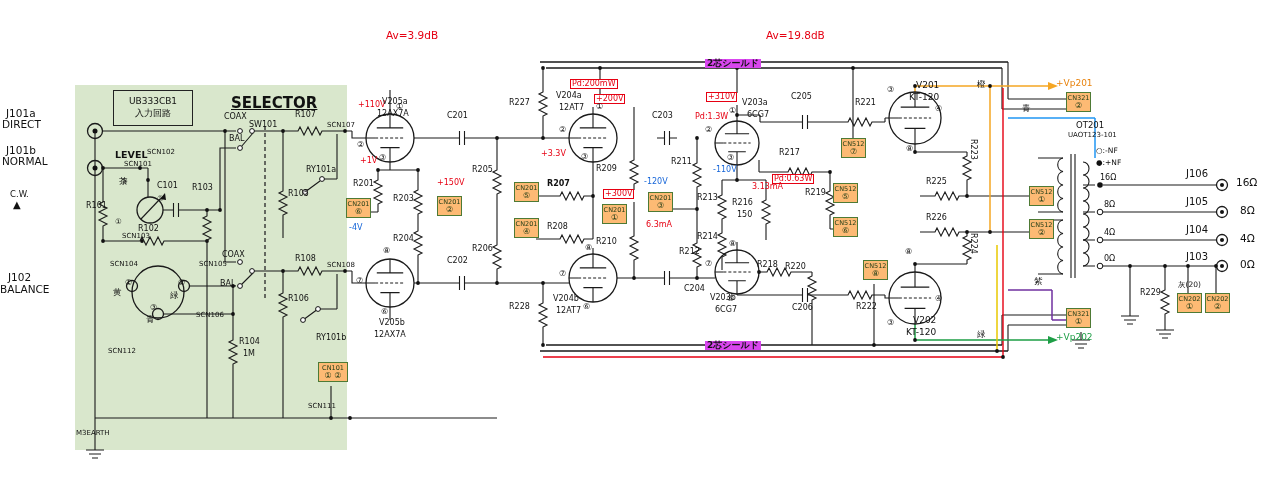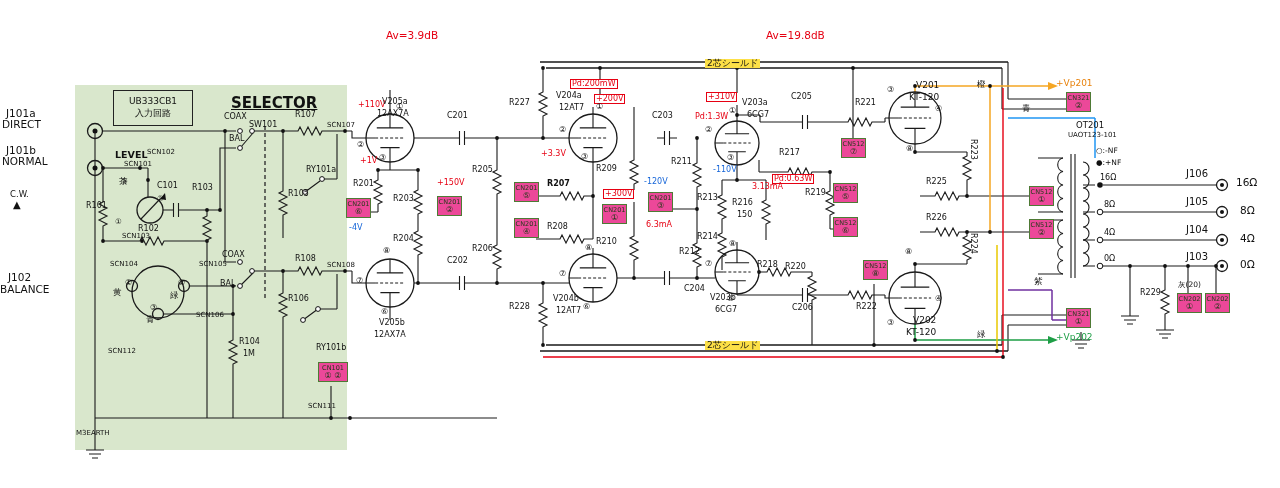--- a/index.html
+++ b/index.html
@@ -4,22 +4,22 @@
 <title>Schematic</title>
 <style>
   html,body{margin:0;padding:0;background:#fff;}
   #page{position:relative;width:1280px;height:488px;background:#ffffff;overflow:hidden;
         font-family:"DejaVu Sans","Liberation Sans",sans-serif;}
   #green-region{position:absolute;left:75px;top:85px;width:272px;height:365px;background:#d9e7cc;}
   #schem-svg{position:absolute;left:0;top:0;z-index:2;}
   #overlay{position:absolute;left:0;top:0;width:1280px;height:488px;z-index:4;pointer-events:none;}
   .lbl{position:absolute;font-size:8px;line-height:1.05;color:#111;white-space:pre;}
   .lbl.boxed{border:1px solid currentColor;padding:0 1px;background:#fff;}
-  .lbl.bgw{background:#fde047;padding:0 2px;}
-  .cnbox{position:absolute;background:#ec4899;border:1px solid #4e7a35;color:#1c3a14;
+  .lbl.bgw{background:#d946ef;padding:0 2px;font-weight:bold;}
+  .cnbox{position:absolute;background:#fdba74;border:1px solid #4e7a35;color:#1c3a14;
          font-size:6.5px;text-align:center;line-height:1.3;padding:1px 0;z-index:5;}
   .cnbox .num{font-size:8px;line-height:1;}
   #input-block{position:absolute;left:113px;top:90px;width:78px;height:34px;border:1.4px solid #222;
          z-index:3;display:flex;flex-direction:column;align-items:center;justify-content:center;
          font-size:9px;color:#111;line-height:1.3;}
   .wire{fill:none;stroke:#1a1a1a;stroke-width:1.1;}
   .rail{fill:none;stroke:#1a1a1a;stroke-width:1.3;}
   .res,.cap{fill:none;stroke:#1a1a1a;stroke-width:1.1;}
   .tube{fill:none;stroke:#1a1a1a;stroke-width:1.3;}
   .elec{fill:none;stroke:#1a1a1a;stroke-width:1.1;}
@@ -354,21 +354,21 @@
       <span class="lbl" style="left: 86px; top: 202px;">R101</span>
       <span class="lbl" style="left: 138px; top: 225px;">R102</span>
       <span class="lbl" style="left: 192px; top: 184px;">R103</span>
       <span class="lbl" style="left: 239px; top: 338px;">R104</span>
       <span class="lbl" style="left: 243px; top: 350px;">1M</span>
       <span class="lbl" style="left: 288px; top: 190px;">R105</span>
       <span class="lbl" style="left: 288px; top: 295px;">R106</span>
       <span class="lbl" style="left: 295px; top: 111px;">R107</span>
       <span class="lbl" style="left: 295px; top: 255px;">R108</span>
       <span class="lbl" style="left: 306px; top: 166px;">RY101a</span>
-      <span class="lbl" style="left: 316px; top: 334px; margin-top: 10px;">RY101b</span>
+      <span class="lbl" style="left: 316px; top: 334px;">RY101b</span>
       <span class="lbl" style="left: 157px; top: 182px;">C101</span>
       <span class="lbl" style="left: 119px; top: 177px; font-size: 8.5px;">茶</span>
       <span class="lbl" style="left: 113px; top: 288px; font-size: 8.5px;">黄</span>
       <span class="lbl" style="left: 170px; top: 291px; font-size: 8.5px;">緑</span>
       <span class="lbl" style="left: 146px; top: 315px; font-size: 8.5px;">青</span>
       <span class="lbl" style="left: 76px; top: 430px; font-size: 7px;">M3EARTH</span>
       <span class="lbl" style="left: 358px; top: 101px; color: rgb(230, 0, 18);">+110V</span>
       <span class="lbl" style="left: 382px; top: 98px;">V205a</span>
       <span class="lbl" style="left: 377px; top: 110px;">12AX7A</span>
       <span class="lbl" style="left: 357px; top: 141px;">②</span>

